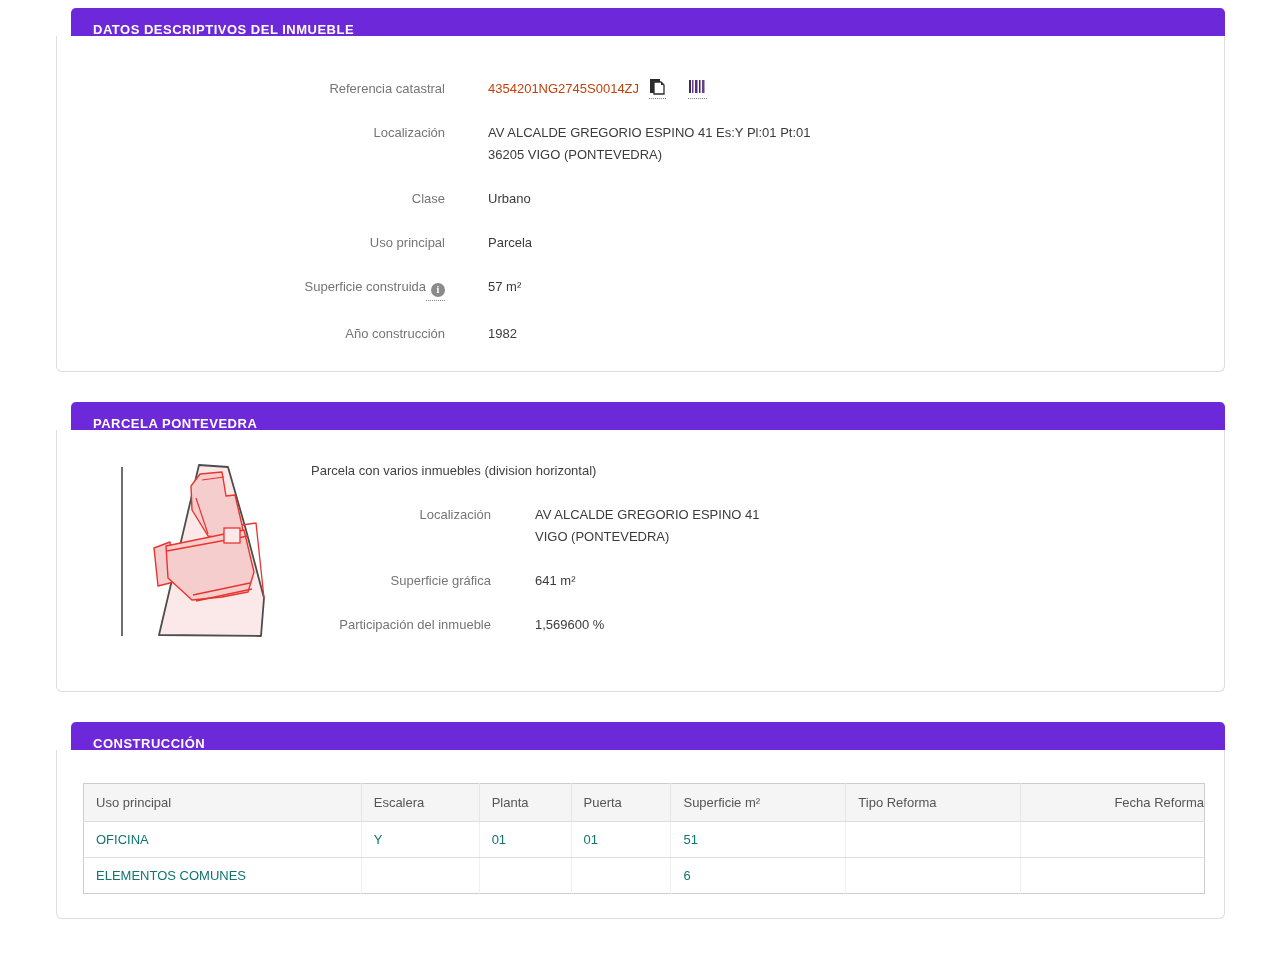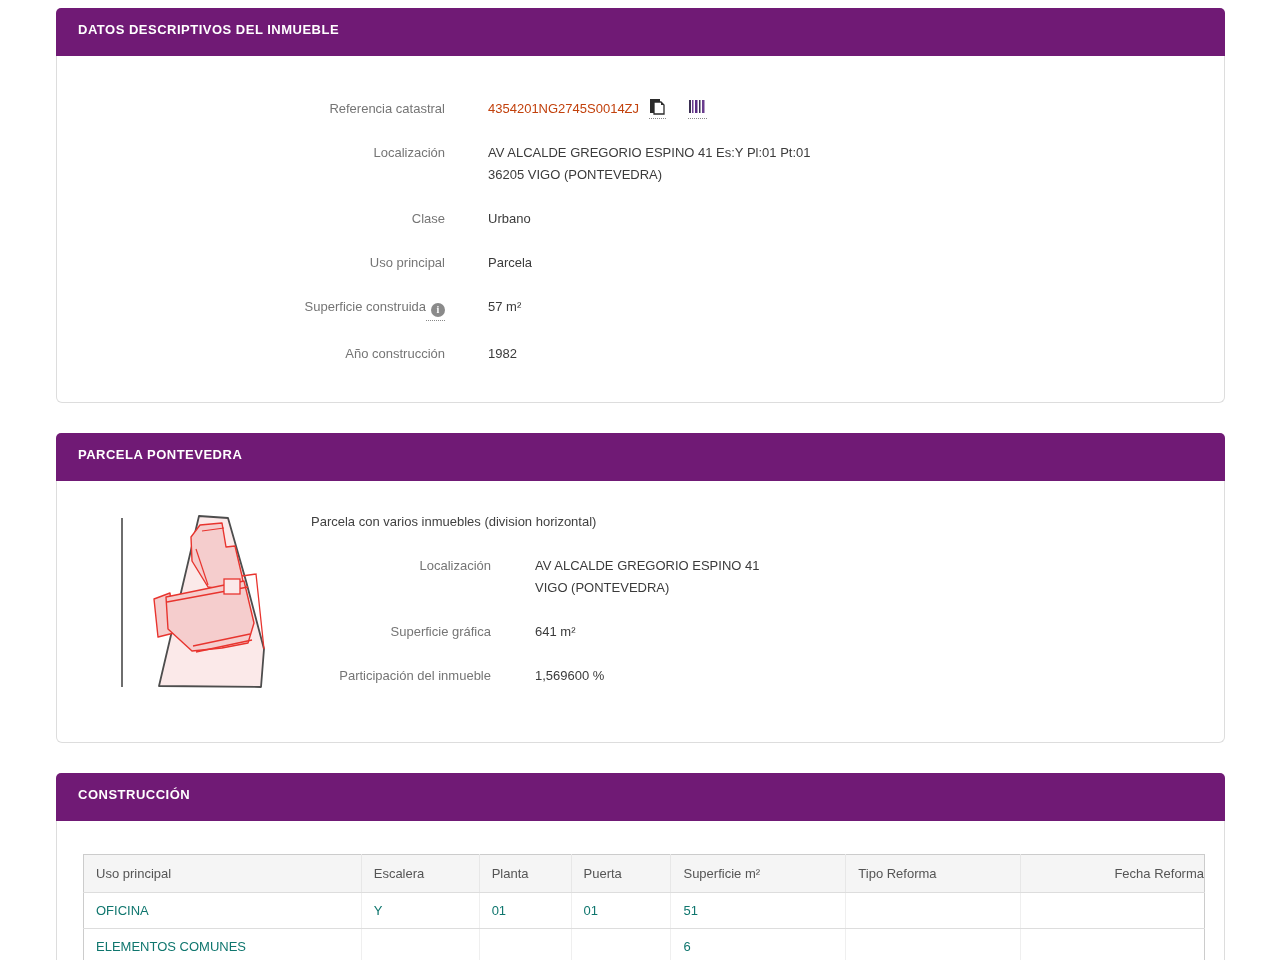--- a/index.html
+++ b/index.html
@@ -6,28 +6,29 @@
   html, body { background: #ffffff; }
   body {
     width: 1280px; height: 960px;
     font-family: "Liberation Sans", "DejaVu Sans", sans-serif;
     font-size: 13px; color: #3c3c3c;
     padding: 8px 55px 0 56px;
     overflow: hidden;
   }
   .panel { margin-bottom: 30px; }
   .panel-header {
-    background: #701a75;
+    background: #6d28d9;
     color: #ffffff;
     font-weight: bold;
     font-size: 13px;
     letter-spacing: .5px;
     padding: 14px 0 13px 22px;
     border-radius: 5px 5px 0 0;
-    height: 48px;
+    height: 28px;
+    margin-left: 15px;
   }
   .panel-body {
     background: #ffffff;
     border: 1px solid #ddd;
     border-top: none;
     border-radius: 0 0 6px 6px;
   }
   
   .frow { display: flex; margin-bottom: 22px; }
   .flabel {
@@ -132,21 +133,21 @@
       <div class="fvalue">Parcela</div>
     </div>
 
     <div class="frow">
       <div class="flabel">
         <span>Superficie construida</span><span class="info-wrap"><span class="info-icon">i</span></span>
       </div>
       <div class="fvalue">57 m²</div>
     </div>
 
-    <div class="frow" style="margin-bottom:11px">
+    <div class="frow" style="margin-bottom:0">
       <div class="flabel">Año construcción</div>
       <div class="fvalue">1982</div>
     </div>
 
   </div>
 </div>
 
 <div class="panel">
   <div class="panel-header">PARCELA PONTEVEDRA</div>
   <div class="panel-body parcela-body">

